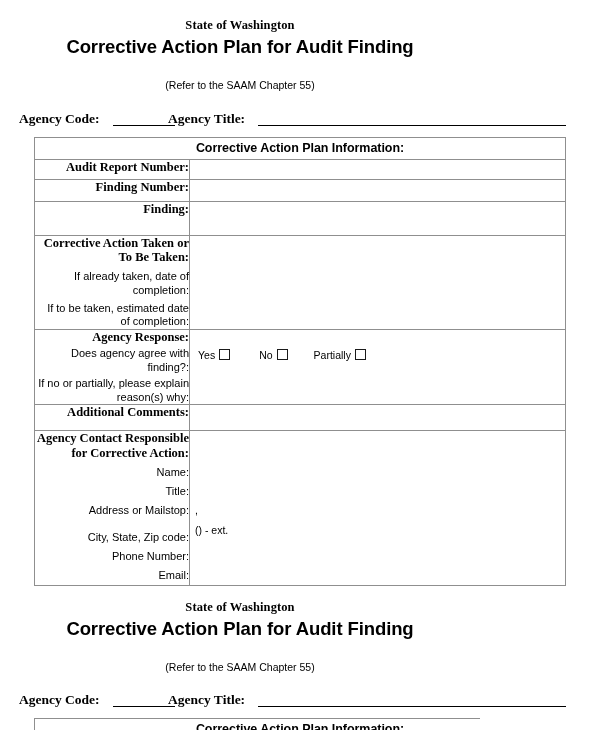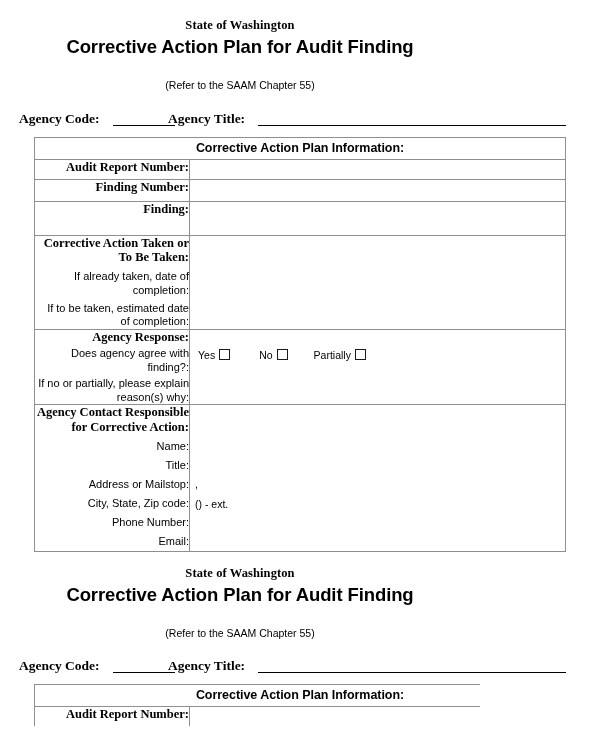--- a/index.html
+++ b/index.html
@@ -256,29 +256,35 @@
           </span>
           <span class="sp-2"></span>
           <span class="check-item">
             <span>Partially</span>
             <span class="cbx"></span>
           </span>
         </div>
       </td>
     </tr>
 
+    <tr class="r-comments">
+      <td class="lbl">
+        <span class="lbl-main">Additional Comments:</span>
+      </td>
+      <td class="val"></td>
+    </tr>
 
     <tr class="r-contact">
       <td class="lbl">
         <span class="lbl-main">Agency Contact Responsible for Corrective Action:</span>
         <div style="height:2px;"></div>
         <span class="lbl-sub" style="line-height:19px;">Name:</span>
         <span class="lbl-sub" style="line-height:19px;">Title:</span>
         <span class="lbl-sub" style="line-height:19px;">Address or Mailstop:</span>
-        <span class="lbl-sub" style="line-height:19px;">City, State, Zip code:</span>
+        <span class="lbl-sub" style="line-height:19px;margin-top:8px;">City, State, Zip code:</span>
         <span class="lbl-sub" style="line-height:19px;">Phone Number:</span>
         <span class="lbl-sub" style="line-height:19px;">Email:</span>
       </td>
       <td>
         <div class="contact-vals">
           <div class="cv-blank"></div>
           <div class="cv-line"></div>
           <div class="cv-line"></div>
           <div class="cv-line"></div>
           <div class="cv-line2">,</div>

